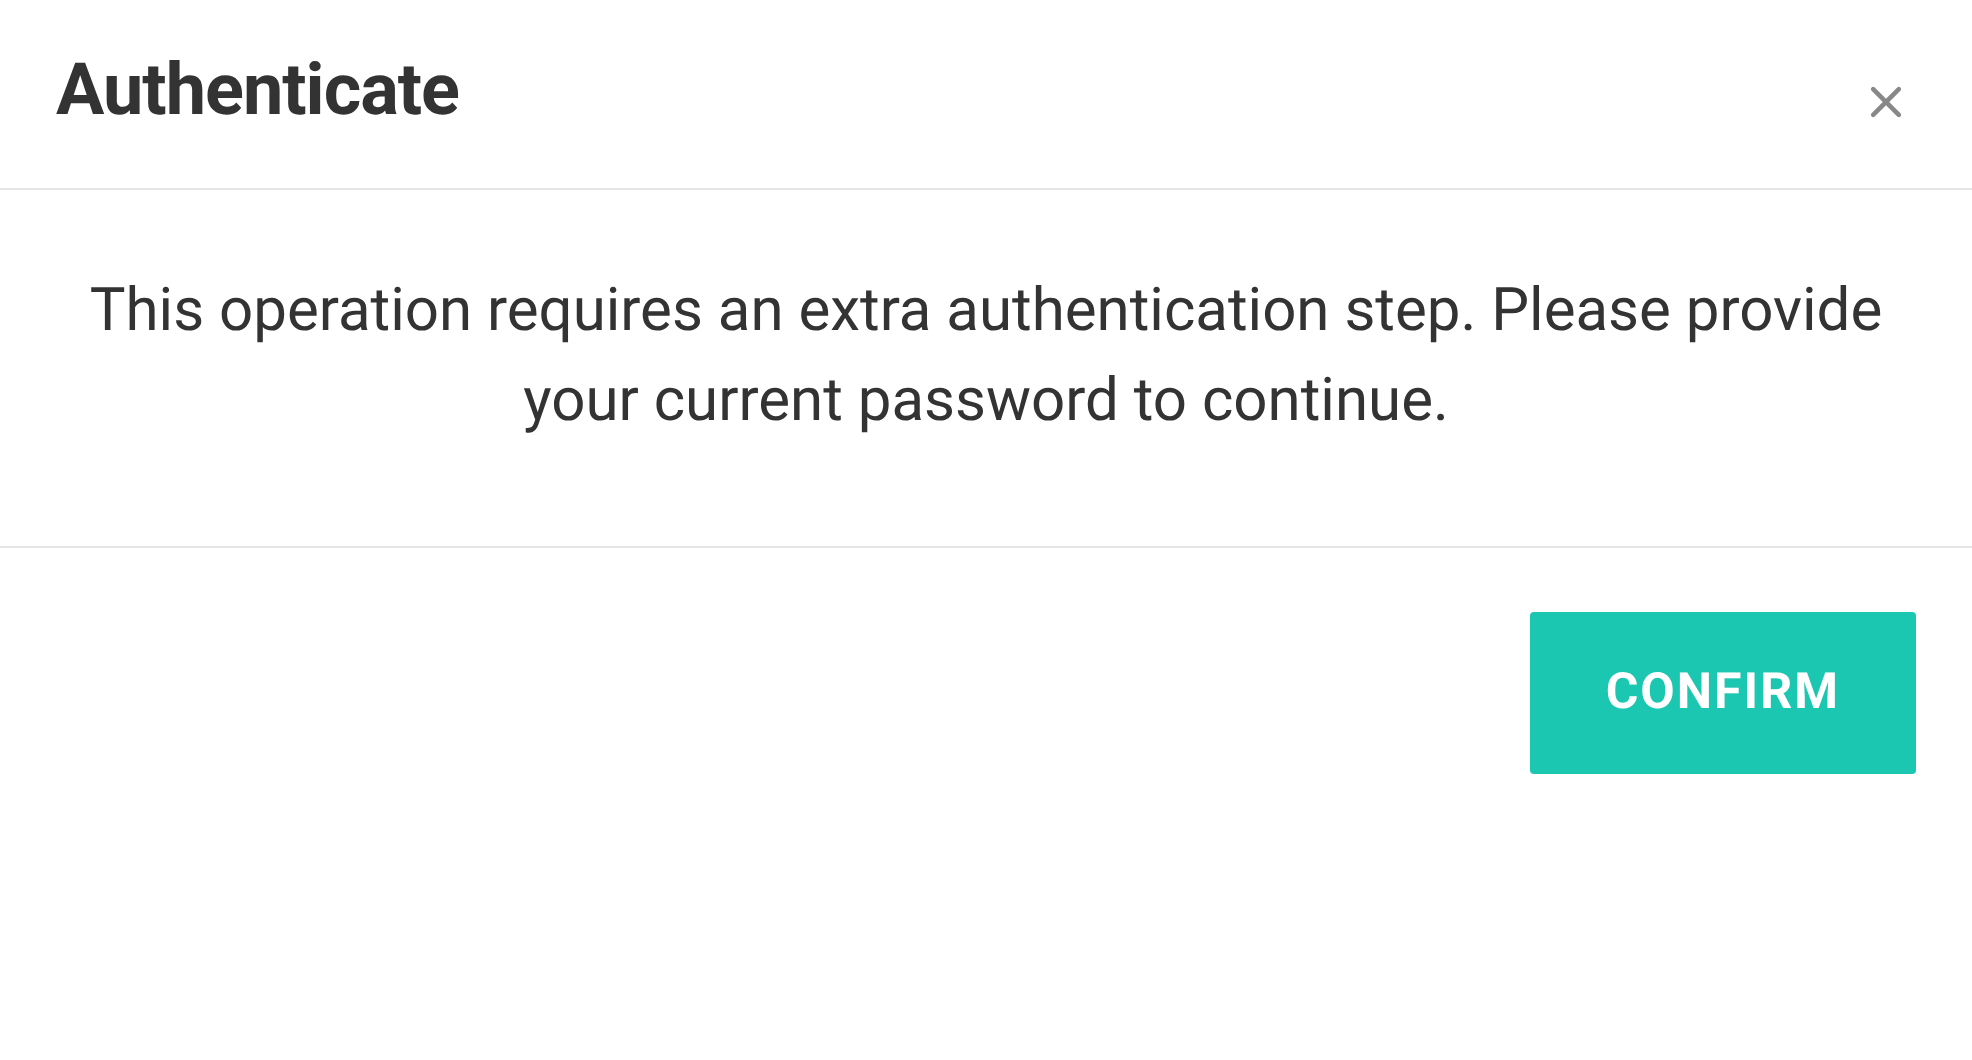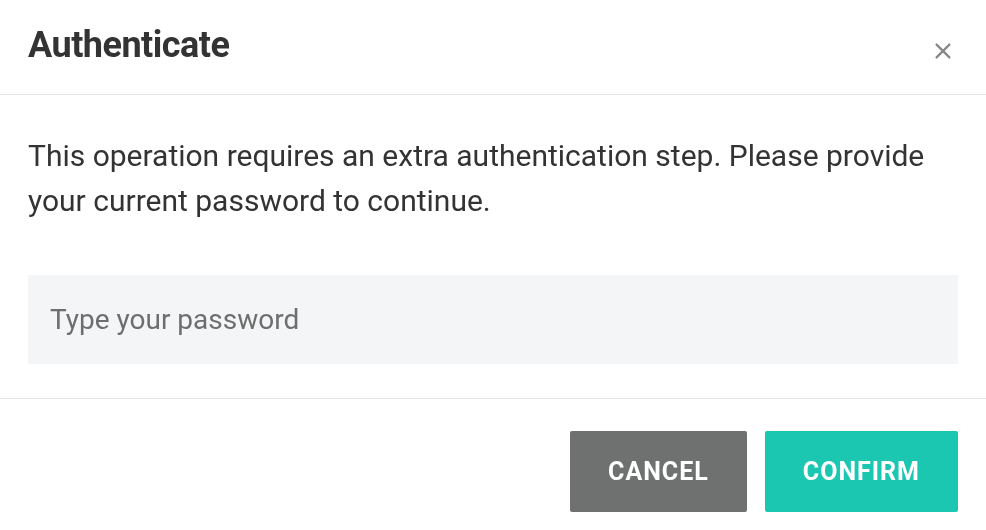--- a/index.html
+++ b/index.html
@@ -47,22 +47,23 @@
       width: 22px;
       height: 22px;
     }
     .dialog-body {
       padding: 38px 28px 34px 28px;
       border-bottom: 1px solid #e5e5e5;
     }
     .dialog-message {
       font-size: 30px;
       color: #333333;
+      text-align: center;
       line-height: 1.5;
-      margin-bottom: 52px;
+      margin-bottom: 16px;
       font-weight: 400;
     }
     .password-input {
       width: 100%;
       background: #f4f5f6;
       border: none;
       padding: 28px 22px;
       font-size: 28px;
       color: #333333;
       outline: none;
@@ -104,19 +105,17 @@
     <h1 class="dialog-title">Authenticate</h1>
     <button class="close-btn">
       <svg viewBox="0 0 24 24" fill="none" stroke="currentColor" stroke-width="2.5" stroke-linecap="round">
         <line x1="5" y1="5" x2="19" y2="19"></line>
         <line x1="19" y1="5" x2="5" y2="19"></line>
       </svg>
     </button>
   </div>
   <div class="dialog-body">
     <p class="dialog-message">This operation requires an extra authentication step. Please provide your current password to continue.</p>
-    <input type="password" class="password-input" placeholder="Type your password" style="">
   </div>
   <div class="dialog-footer">
-    <button class="btn btn-cancel">CANCEL</button>
     <button class="btn btn-confirm">CONFIRM</button>
   </div>
 </div>
 
 </body></html>

